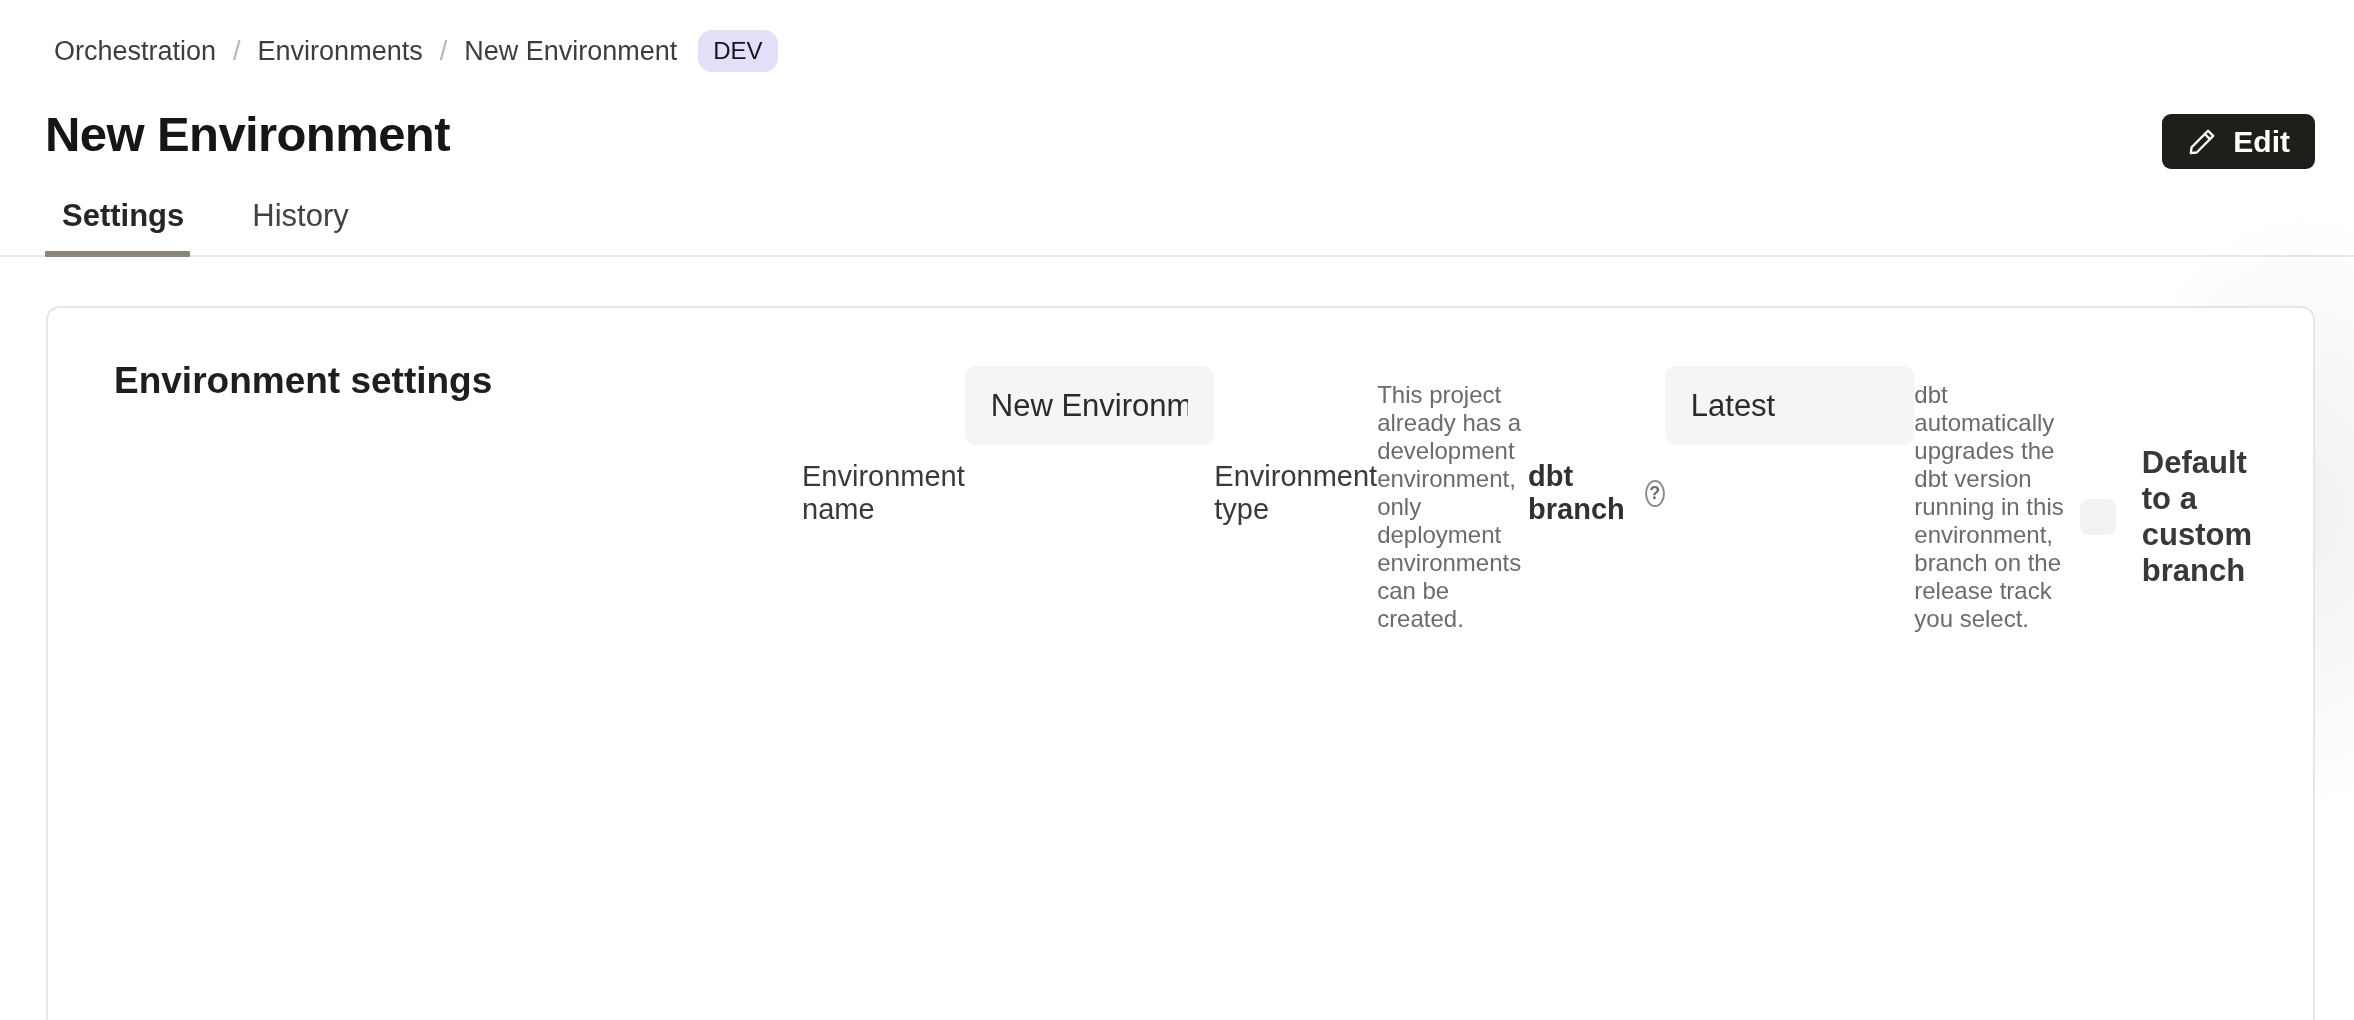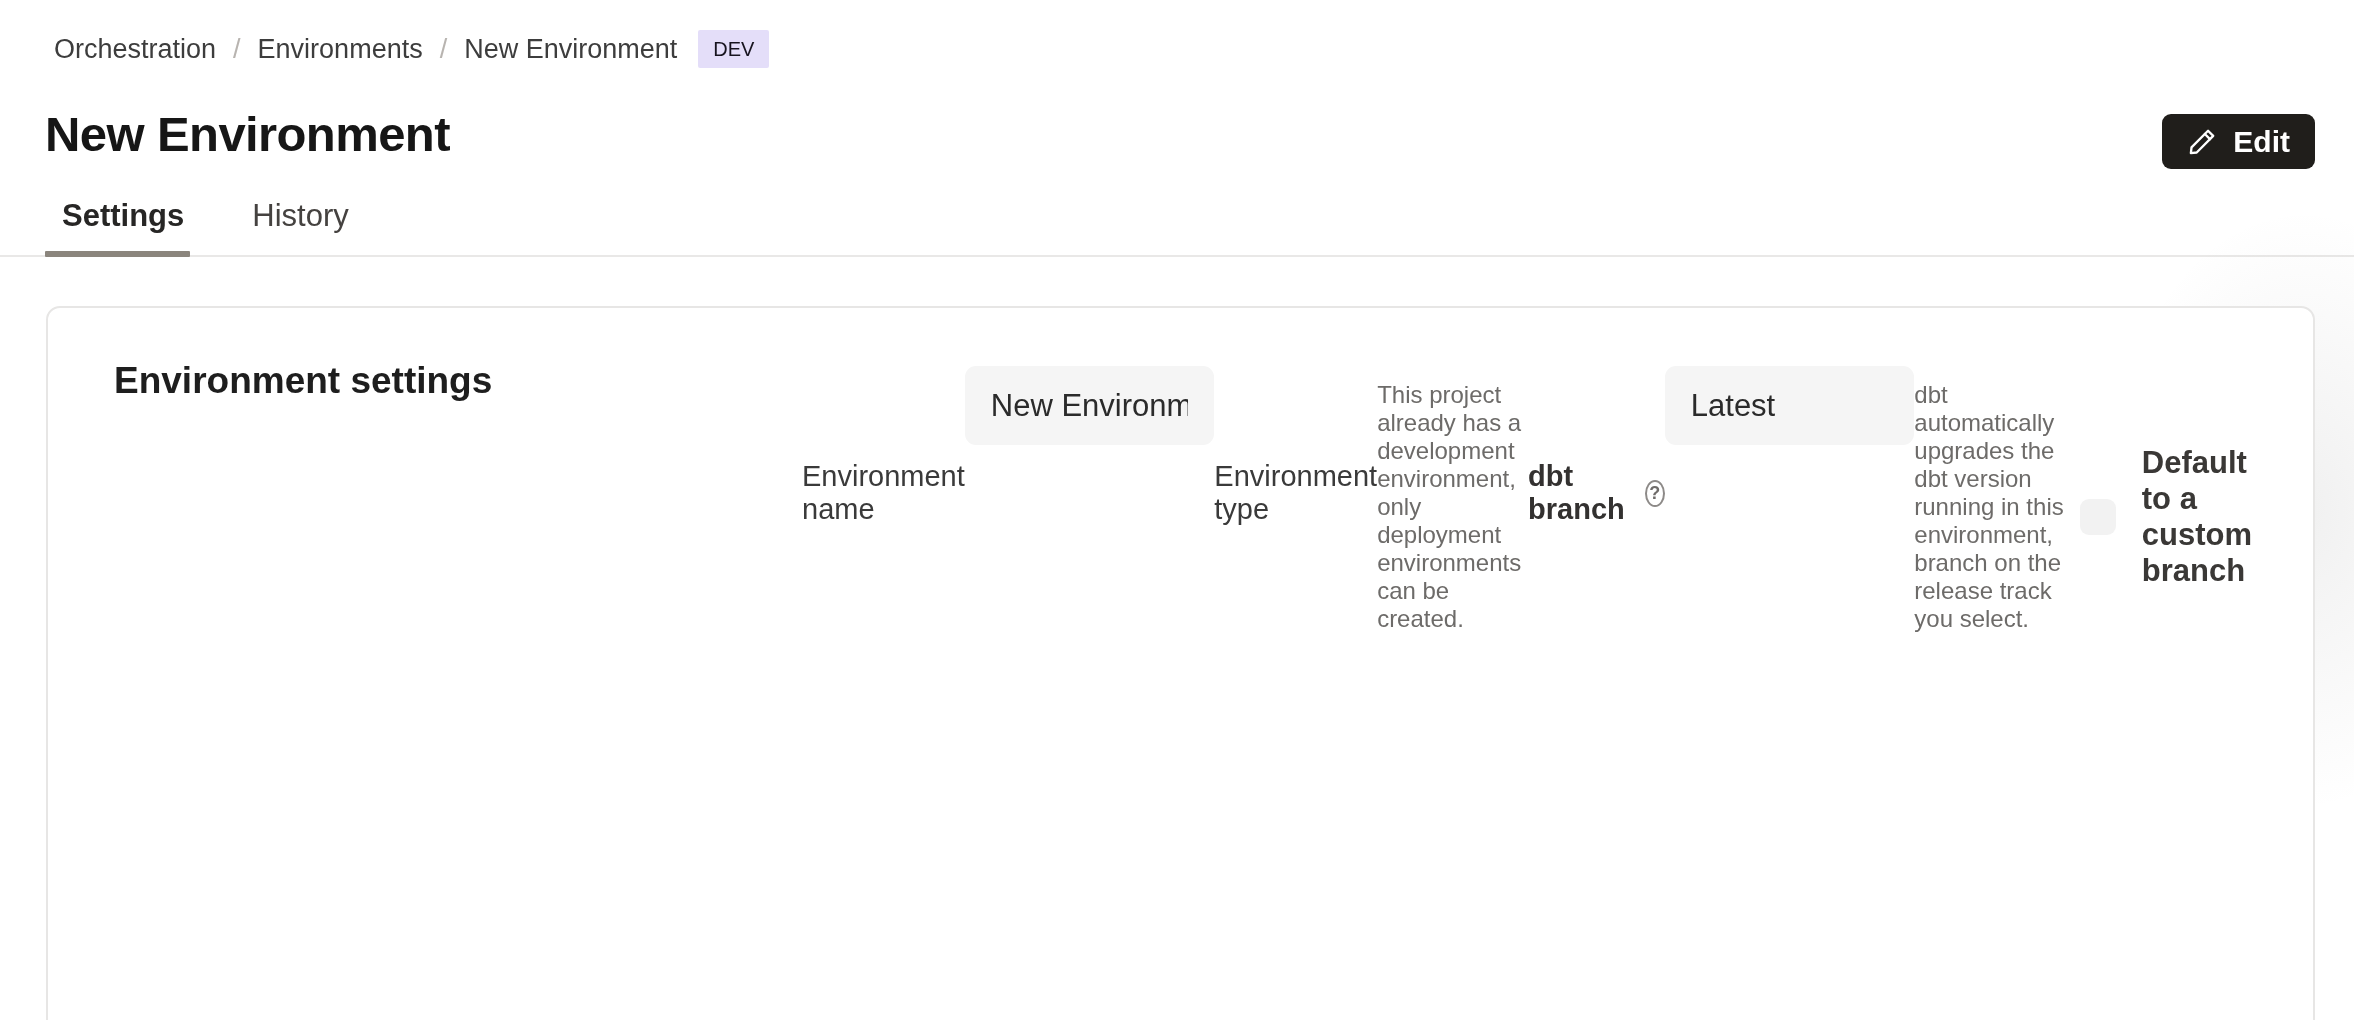--- a/index.html
+++ b/index.html
@@ -15,22 +15,22 @@
   
   .breadcrumb {
     position:absolute; left:54px; top:30px;
     display:flex; align-items:center; gap:17px;
     font-size:27px; color:#3d3d3d;
   }
   .crumb { white-space:nowrap; }
   .crumb-sep { color:#b8b4b0; }
   .env-badge {
     background:#e4def9; color:#17141f;
-    font-size:20px; line-height:1;
-    padding:9px 15px; border-radius:2px;
+    font-size:24px; line-height:1;
+    padding:9px 15px; border-radius:14px;
     margin-left:4px;
   }
 
   
   .page-title {
     position:absolute; left:45px; top:106px;
     font-size:49px; font-weight:700; letter-spacing:-0.6px;
     color:#161616;
   }
   .edit-btn {

